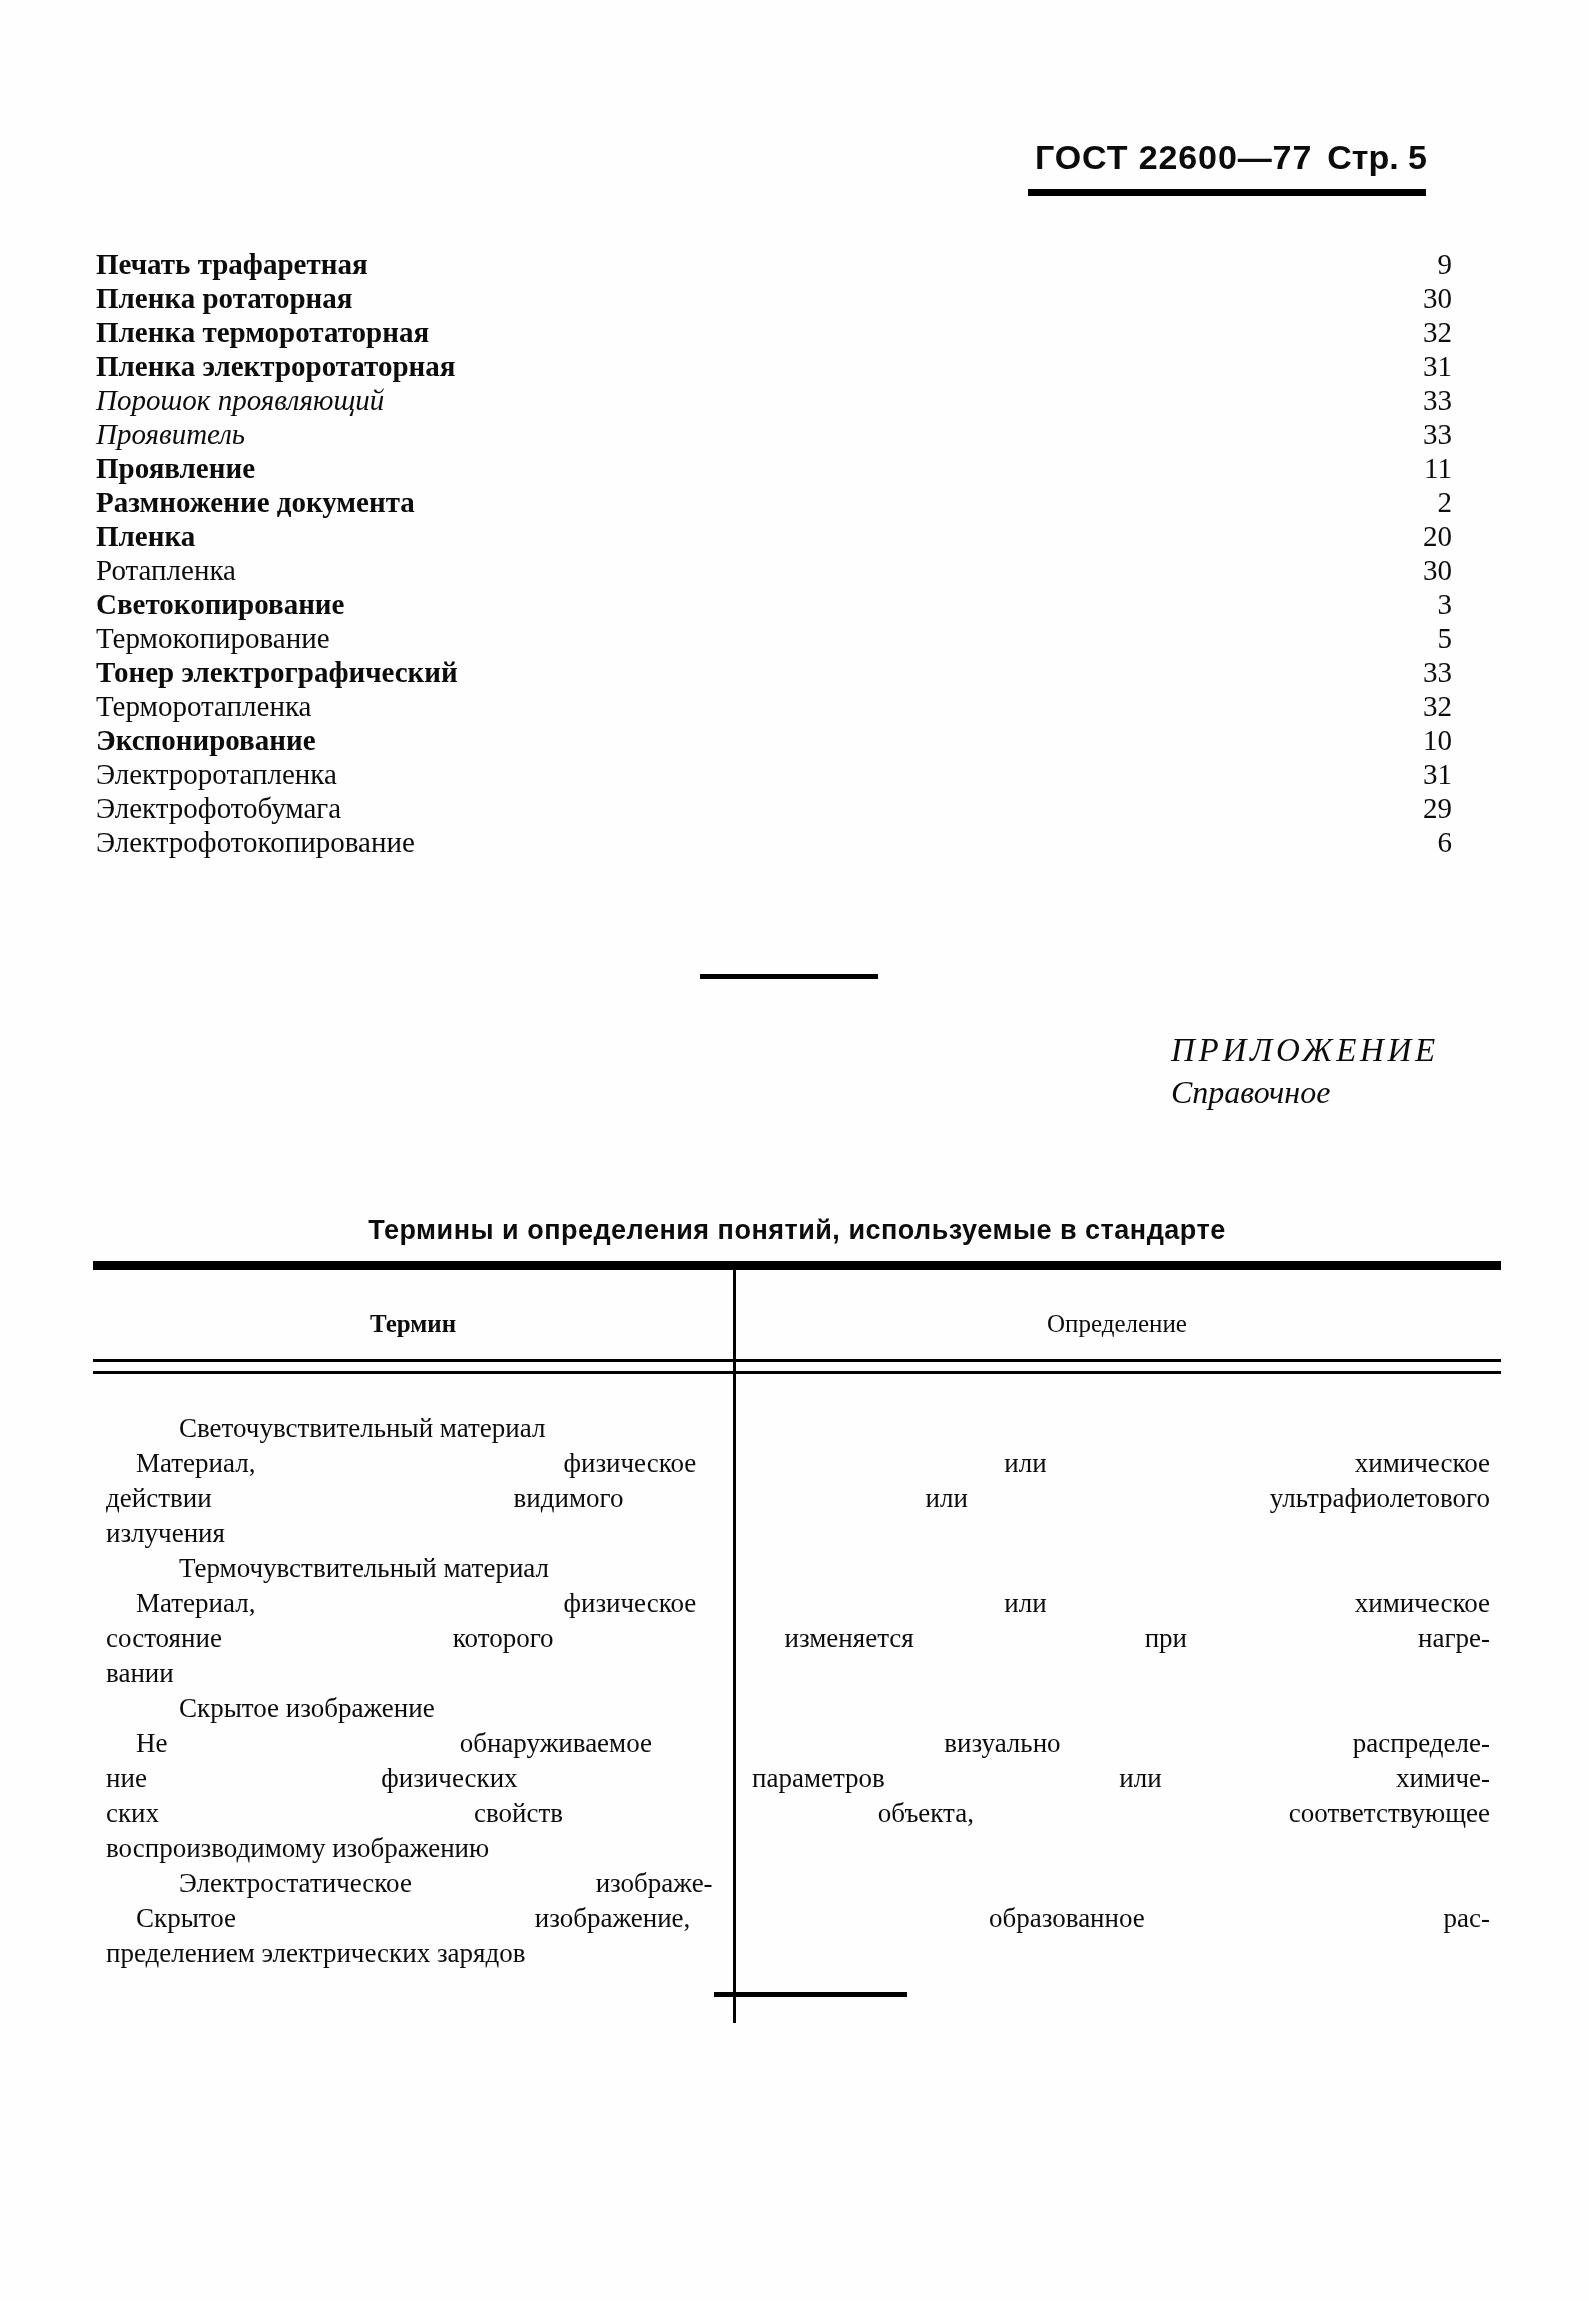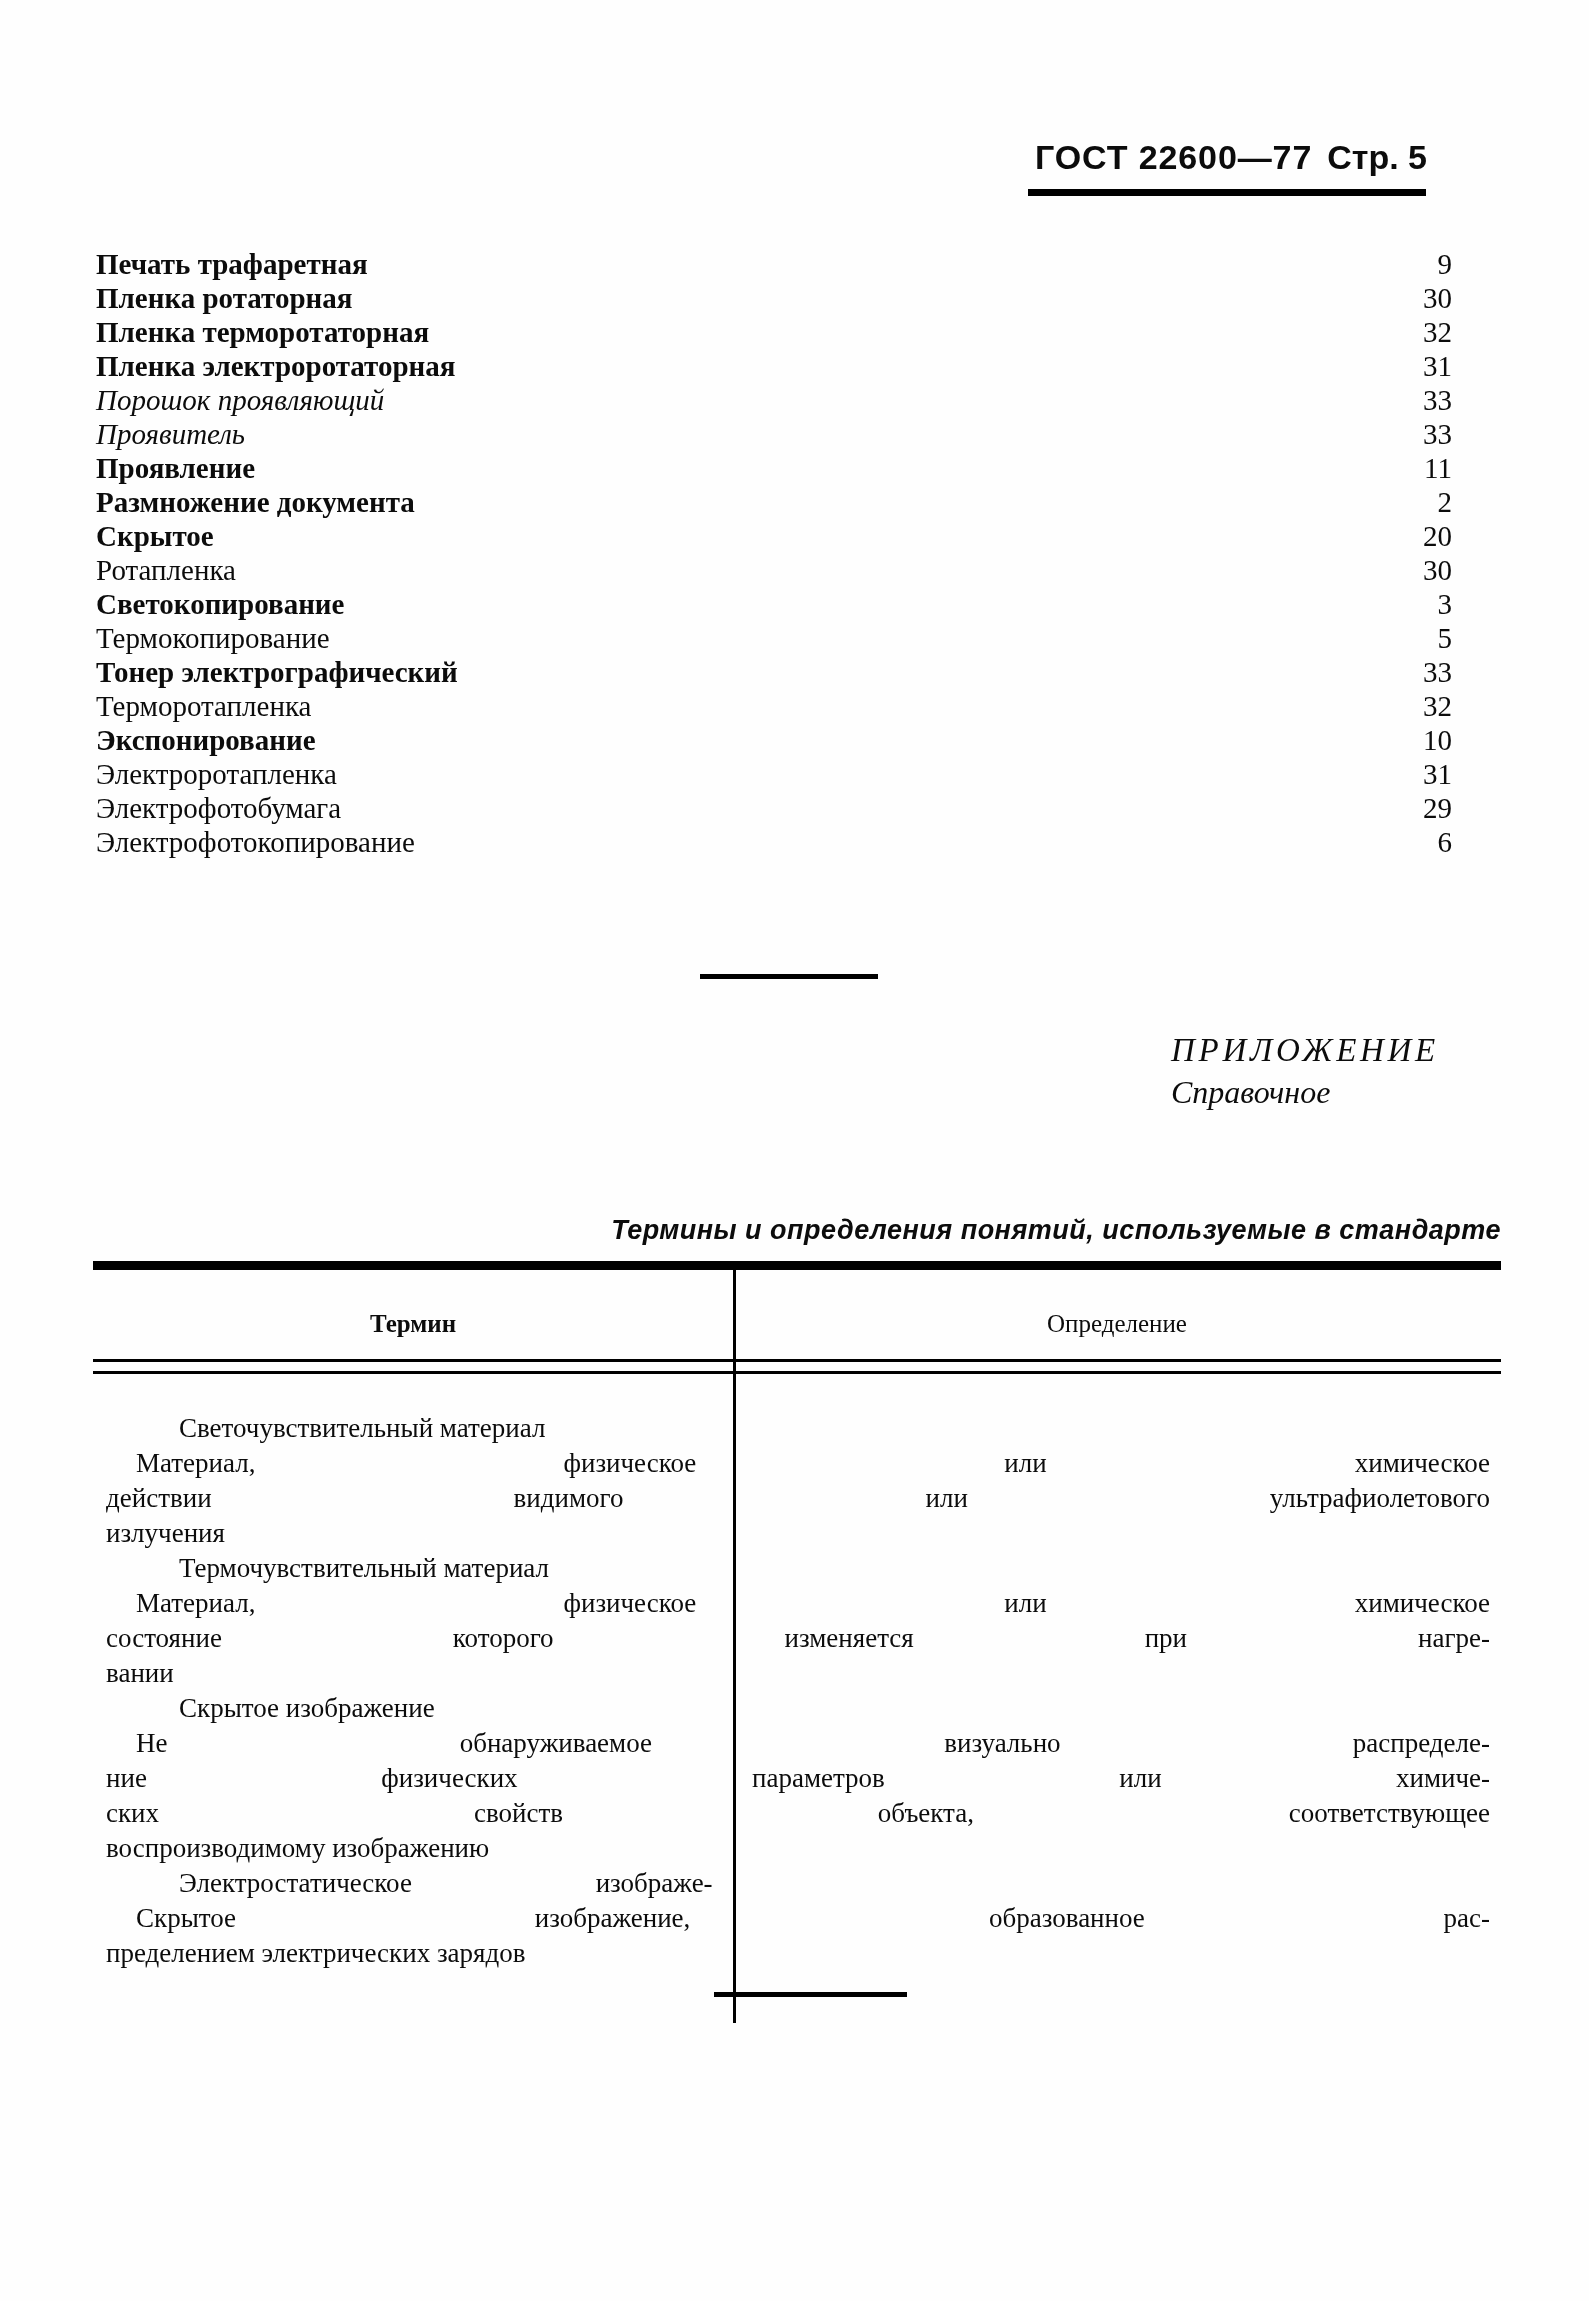--- a/index.html
+++ b/index.html
@@ -33,23 +33,23 @@
   .div1{left:700px;top:974px;width:178px;}
   .div2{left:714px;top:1992px;width:193px;}
 
   
   .appendix{position:absolute;left:1171px;top:1031px;font-style:italic;}
   .appx-title{font-size:33px;letter-spacing:3.7px;line-height:39px;}
   .appx-sub{font-size:32px;line-height:37px;margin-top:3.7px;}
 
   
   .tbl-heading{
-    position:absolute;left:93px;top:1215px;width:1408px;text-align:right;
+    position:absolute;left:93px;top:1215px;width:1408px;text-align:center;
     font-family:"Liberation Sans","DejaVu Sans",sans-serif;
-    font-weight:bold;font-size:27px;letter-spacing:0.5px;font-style:italic;
+    font-weight:bold;font-size:27px;letter-spacing:0.5px;
   }
 
   
   .gtable{position:absolute;left:93px;top:1261px;width:1408px;}
   .gt-top{height:9.3px;background:#000;}
   .gt-head{display:flex;height:89px;}
   .gt-head-cell{box-sizing:border-box;padding-top:40px;text-align:center;font-size:25px;}
   .gt-head-cell.c1{width:640px;font-weight:bold;}
   .gt-head-cell.c2{flex:1;}
   .gt-dbl{height:15px;border-top:3.7px solid #000;border-bottom:3.7px solid #000;box-sizing:border-box;}
@@ -107,21 +107,21 @@
       </div>
       <div class="idx-row">
         <span class="idx-lbl bold">Проявление</span>
         <span class="idx-num">11</span>
       </div>
       <div class="idx-row">
         <span class="idx-lbl bold">Размножение документа</span>
         <span class="idx-num">2</span>
       </div>
       <div class="idx-row">
-        <span class="idx-lbl bold">Скрытое</span>
+        <span class="idx-lbl bold">Пленка</span>
         <span class="idx-num">20</span>
       </div>
       <div class="idx-row">
         <span class="idx-lbl regular">Ротапленка</span>
         <span class="idx-num">30</span>
       </div>
       <div class="idx-row">
         <span class="idx-lbl bold">Светокопирование</span>
         <span class="idx-num">3</span>
       </div>

